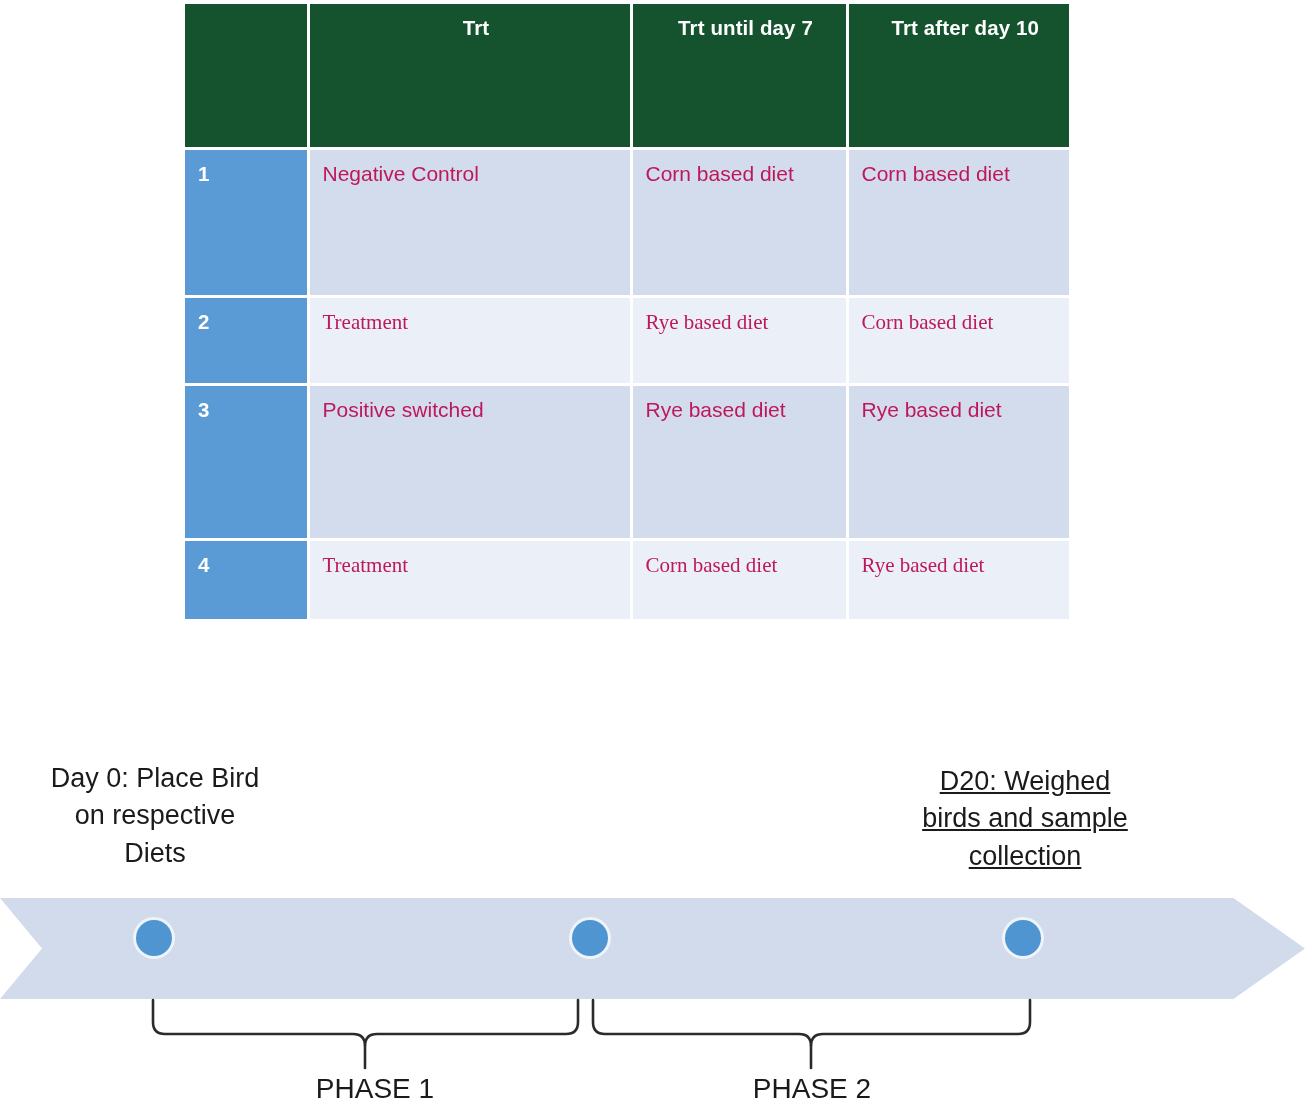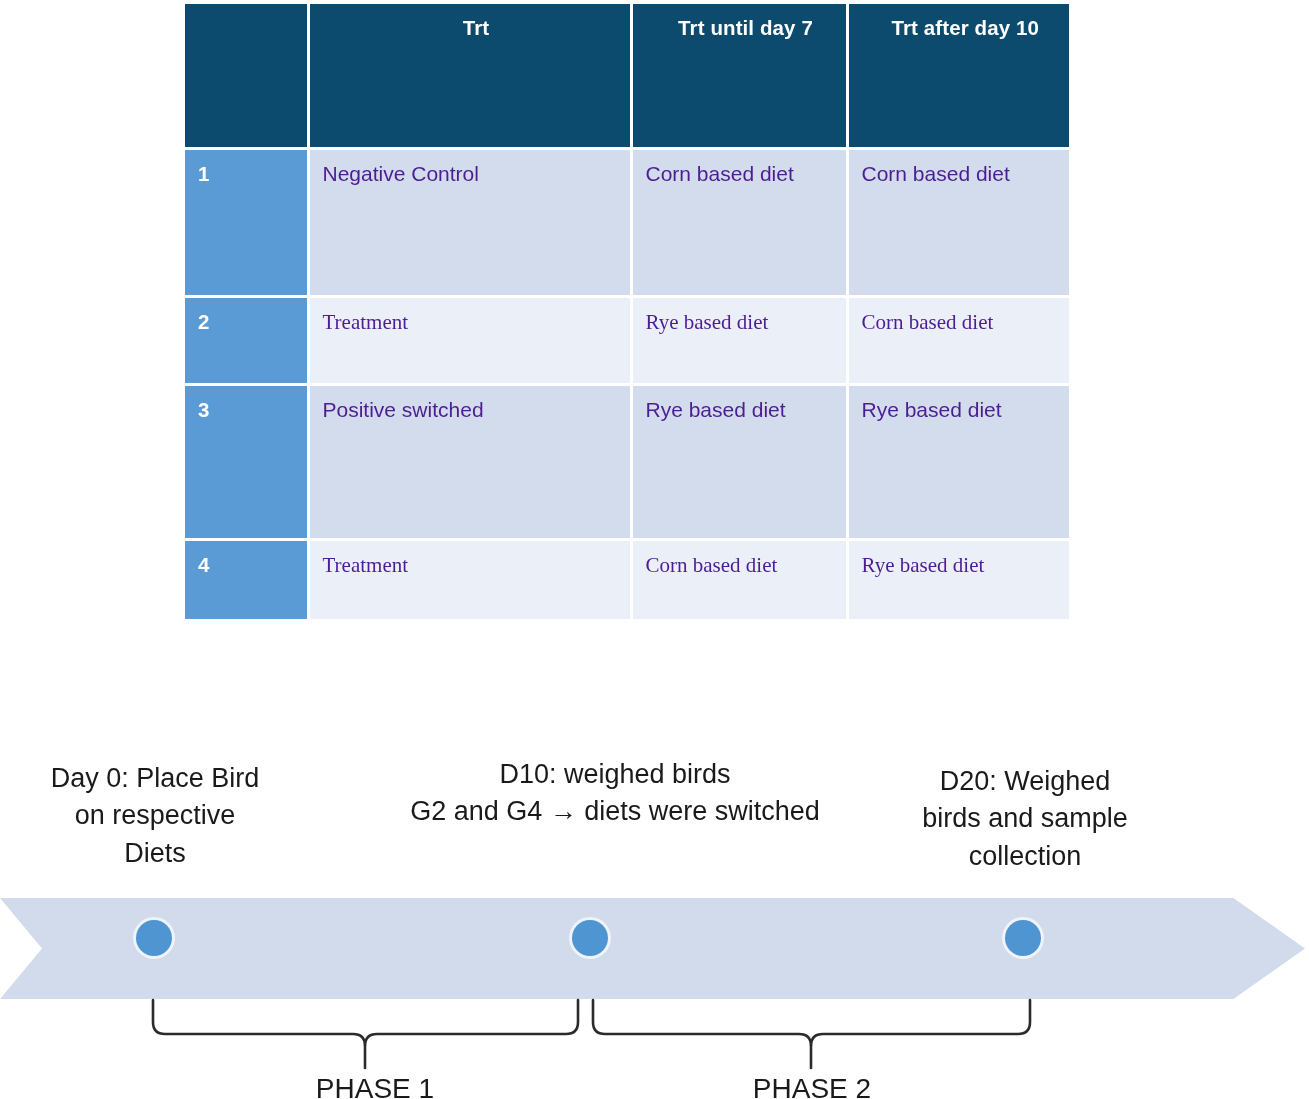--- a/index.html
+++ b/index.html
@@ -33,21 +33,21 @@
   #trt-table td {
     padding: 0;
     vertical-align: top;
     border-right: 3px solid #ffffff;
     border-bottom: 3px solid #ffffff;
   }
   #trt-table th:last-child,
   #trt-table td:last-child { border-right: none; }
 
   .hdr-cell {
-    background: #0c4a6e;
+    background: #14532d;
     height: 143px;
   }
   .hdr-cell .cell-txt {
     display: block;
     color: #ffffff;
     font-weight: bold;
     font-size: 20.5px;
     padding: 12px 0 0 13px;
     letter-spacing: .1px;
     white-space: nowrap;
@@ -60,21 +60,21 @@
   td.num-col .cell-txt {
     display: block;
     color: #ffffff;
     font-weight: bold;
     font-size: 20.5px;
     padding: 12px 0 0 13px;
   }
 
   td.body-cell .cell-txt {
     display: block;
-    color: #4c1d95;
+    color: #be185d;
     font-size: 21px;
     padding: 12px 0 0 13px;
     white-space: nowrap;
   }
 
   tr.band-a td.body-cell { background: #D3DCEC; }
   tr.band-b td.body-cell { background: #EBEFF8; font-family: Liberation Serif, serif; }
 
   tr.r1 td { height: 145px; }
   tr.r2 td { height: 85px; }
@@ -94,21 +94,21 @@
   .tl-label {
     position: absolute;
     text-align: center;
     color: #1a1a1a;
     font-size: 27px;
     line-height: 1.38;
     white-space: pre-line;
   }
   #label-day0  { left: 0px;   top: 20px;  width: 310px; }
   #label-d10   { left: 355px; top: 16px;  width: 520px; }
-  #label-d20   { left: 860px; top: 23px;  width: 330px; }
+  #label-d20   { left: 860px; top: 23px;  width: 330px; text-decoration: underline; }
 
   #arrow-band {
     position: absolute;
     left: 0;
     top: 158px;
     width: 1309px;
     height: 101px;
   }
 
   .tl-dot {
@@ -226,22 +226,20 @@
       </td>
     </tr>
   </tbody>
 </table>
 
 <div id="timeline">
 
   <div class="tl-label" id="label-day0">Day 0: Place Bird
 on respective
 Diets</div>
-  <div class="tl-label" id="label-d10">D10: weighed birds
-G2 and G4 → diets were switched</div>
   <div class="tl-label" id="label-d20">D20: Weighed
 birds and sample
 collection</div>
 
   <svg id="arrow-band" viewBox="0 0 1309 101" preserveAspectRatio="none">
     <path d="M 0,0 L 1215,0 L 1215,-13 L 1305,50.5 L 1215,114 L 1215,101 L 0,101 L 42,50.5 Z" fill="#D2DBEC"></path>
   </svg>
 
   <div class="tl-dot" id="dot-day0"></div>
   <div class="tl-dot" id="dot-d10"></div>

